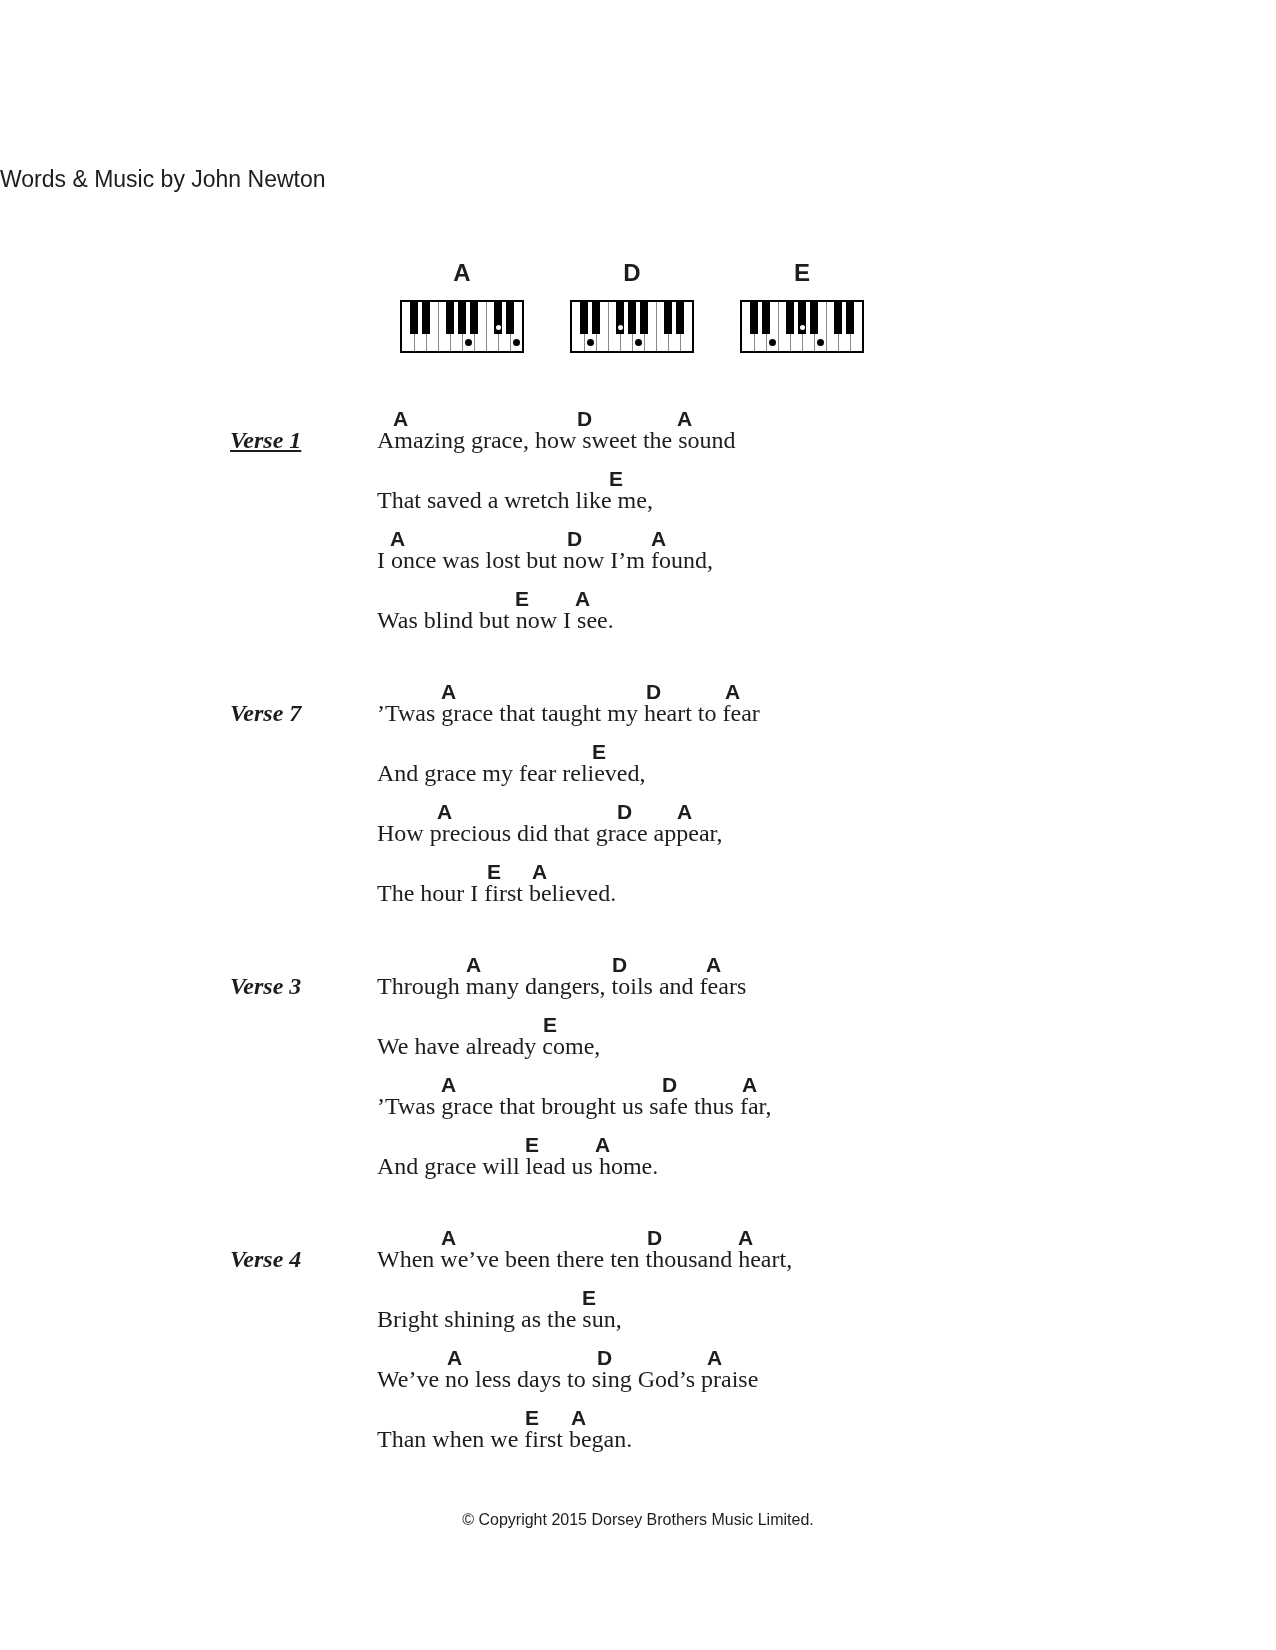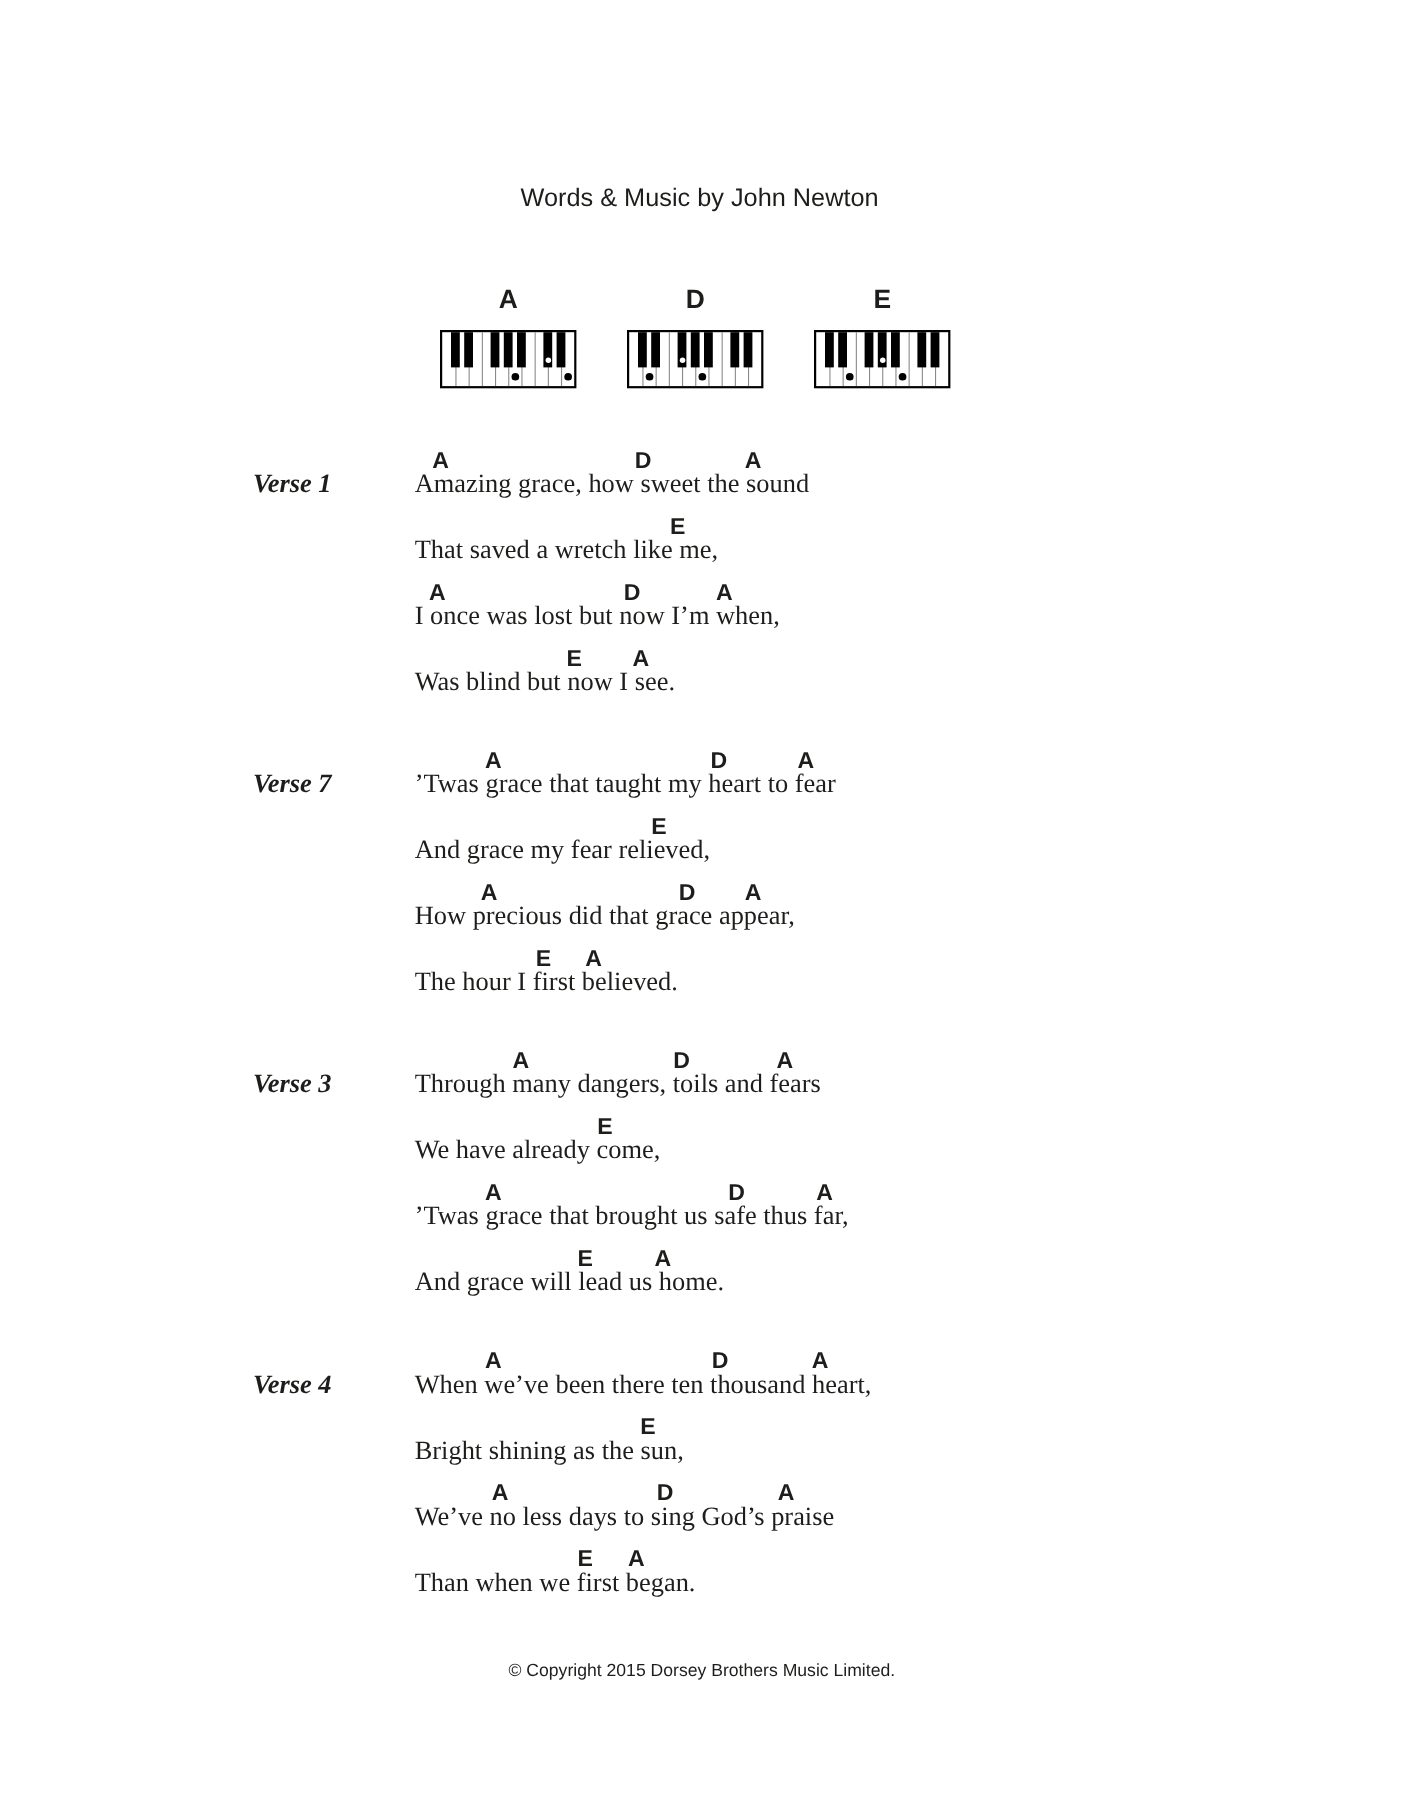--- a/index.html
+++ b/index.html
@@ -1,20 +1,20 @@
 <!DOCTYPE html>
 <html><head>
 <meta charset="utf-8">
 <style>
   html,body{margin:0;padding:0;background:#fff;}
   #page{position:relative;width:1276px;height:1650px;background:#ffffff;
         color:#1d1d1b;font-family:"Liberation Serif",serif;overflow:hidden;}
   .title{position:absolute;left:0;top:98px;width:1200px;text-align:center;
          font-family:"Liberation Sans",sans-serif;font-weight:bold;font-size:54px;line-height:1;}
-  .subtitle{position:absolute;left:0;top:168px;width:1272px;text-align:center;
+  .subtitle{position:absolute;left:0;top:168px;width:1272px;
          font-family:"Liberation Sans",sans-serif;font-size:23px;line-height:1;}
   .kbd-block{position:absolute;top:260px;width:124px;}
   .kbd-name{text-align:center;font-family:"Liberation Sans",sans-serif;font-weight:bold;
          font-size:24px;line-height:26px;height:26px;}
   .kbd{position:relative;margin:14px auto 0;width:120px;height:49px;border:2px solid #000;background:#fff;}
   .kbd .sep{position:absolute;top:0;width:1px;height:49px;background:#8a8a8a;}
   .kbd .bkey{position:absolute;top:0;width:8px;height:32px;background:#000;}
   .kbd .wdot{position:absolute;width:7px;height:7px;border-radius:50%;background:#000;}
   .kbd .bdot{position:absolute;width:5px;height:5px;border-radius:50%;background:#fff;}
   .verse-label{position:absolute;left:230px;font-size:24px;font-weight:bold;font-style:italic;line-height:1;}
@@ -98,36 +98,36 @@
           <div class="bdot" style="left: 57.5px; top: 23px;"></div>
           <div class="bkey" style="left: 68px;"></div>
           <div class="bkey" style="left: 92px;"></div>
           <div class="bkey" style="left: 104px;"></div>
           <div class="wdot" style="left: 26.5px; top: 37px;"></div>
           <div class="wdot" style="left: 74.5px; top: 37px;"></div>
         </div>
       </div>
     </div>
   <div id="verses">
-      <div class="verse-label" style="top: 428px;">Verse 1</div>
+      <div class="verse-label" style="top: 428px; text-decoration: underline;">Verse 1</div>
       <div class="line" style="top: 408px;">
         <span class="chord" style="left: 16px;">A</span>
         <span class="chord" style="left: 200px;">D</span>
         <span class="chord" style="left: 300px;">A</span>
         <span class="lyric">Amazing grace, how sweet the sound</span>
       </div>
       <div class="line" style="top: 468px;">
         <span class="chord" style="left: 232px;">E</span>
         <span class="lyric">That saved a wretch like me,</span>
       </div>
       <div class="line" style="top: 528px;">
         <span class="chord" style="left: 13px;">A</span>
         <span class="chord" style="left: 190px;">D</span>
         <span class="chord" style="left: 274px;">A</span>
-        <span class="lyric">I once was lost but now I’m when,</span>
+        <span class="lyric">I once was lost but now I’m found,</span>
       </div>
       <div class="line" style="top: 588px;">
         <span class="chord" style="left: 138px;">E</span>
         <span class="chord" style="left: 198px;">A</span>
         <span class="lyric">Was blind but now I see.</span>
       </div>
       <div class="verse-label" style="top: 701px;">Verse 7</div>
       <div class="line" style="top: 681px;">
         <span class="chord" style="left: 64px;">A</span>
         <span class="chord" style="left: 269px;">D</span>

